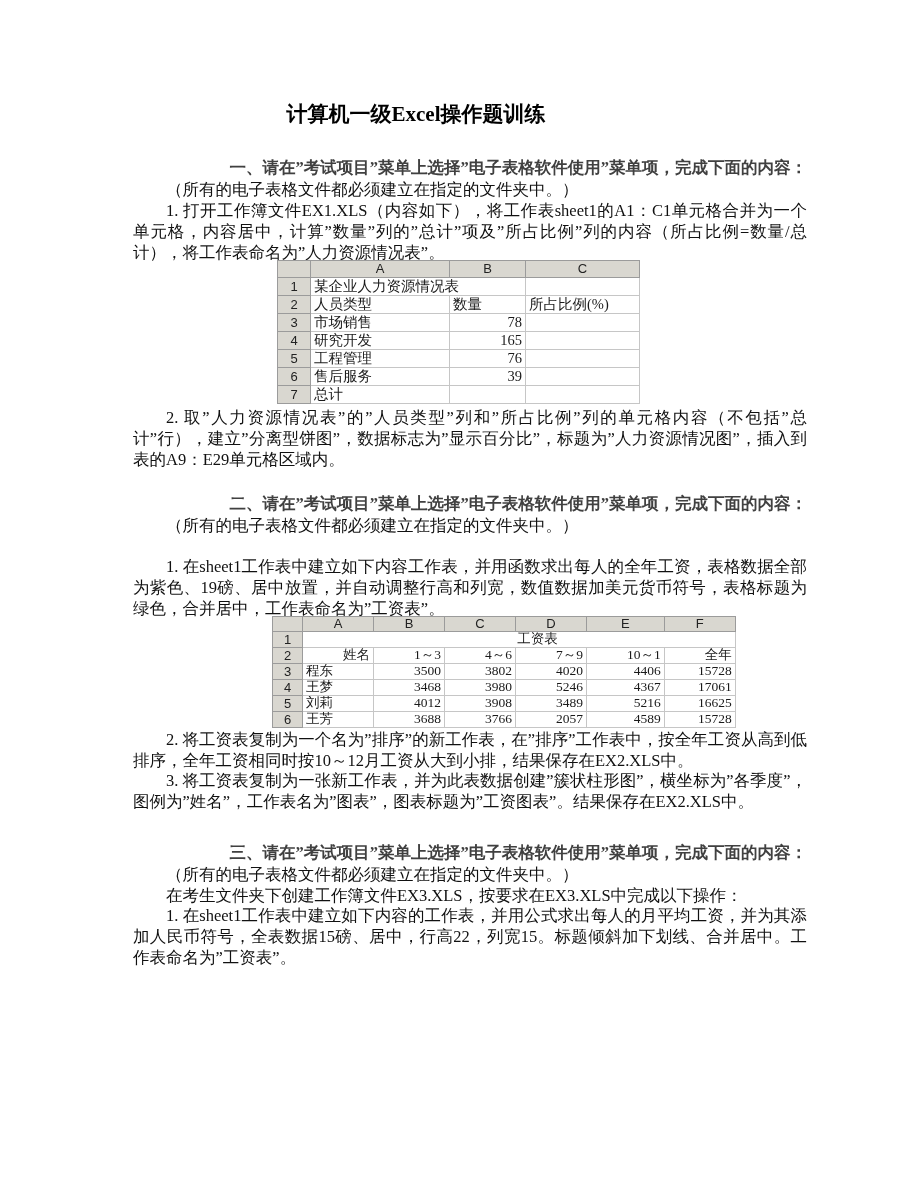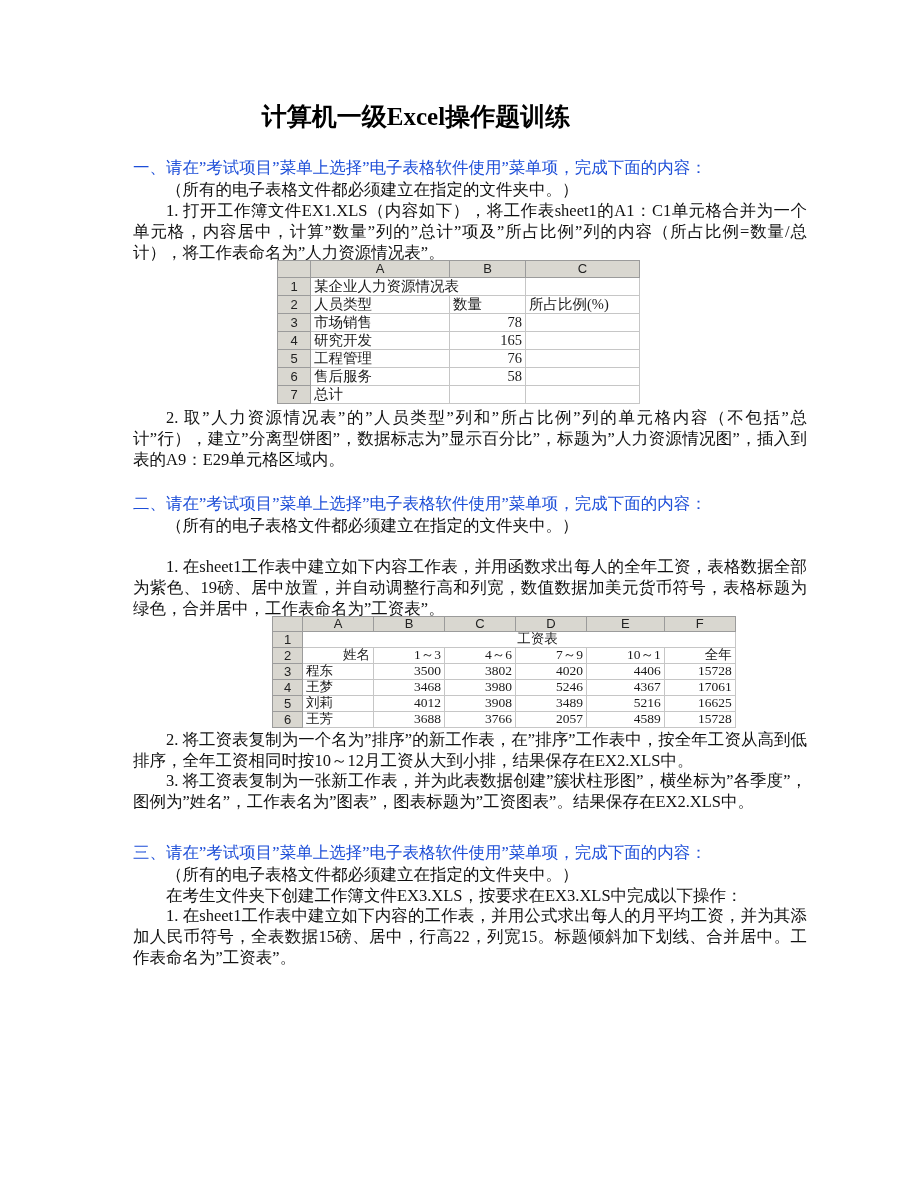--- a/index.html
+++ b/index.html
@@ -3,29 +3,29 @@
 <meta charset="utf-8">
 <style>
   html,body { margin:0; padding:0; background:#ffffff; }
   .page {
     position:relative; width:920px; height:1191px; background:#ffffff;
     font-family:"Liberation Serif","DejaVu Serif",serif; color:#000;
     overflow:hidden;
   }
   .doc-title {
     position:absolute; top:100px; left:0; width:832px;
-    text-align:center; font-size:25px; font-weight:bold; color:#000;
+    text-align:center; font-size:21px; font-weight:bold; color:#000;
   }
   .block {
     position:absolute; left:133px; width:674px;
     font-size:16.5px; line-height:20.8px; text-align:justify;
     color:#111;
   }
   .indent { text-indent:2em; }
-  .red { color:#1d4ed8; font-weight:normal; text-align:left; }
+  .red { color:#404040; font-weight:bold; text-align:right; }
 
   table.sheet {
     position:absolute; border-collapse:collapse; table-layout:fixed;
     background:#ffffff; font-size:14.5px; line-height:1.05;
     border:1px solid #9b9b9b;
   }
   table.sheet td {
     border:1px solid #c6c6c6; padding:0 3px;
     overflow:hidden; white-space:nowrap; color:#1a1a1a;
   }
@@ -93,21 +93,21 @@
     </tr>
     <tr style="height:18px">
       <td class="hd">5</td>
       <td>工程管理</td>
       <td class="numcell">76</td>
       <td></td>
     </tr>
     <tr style="height:18px">
       <td class="hd">6</td>
       <td>售后服务</td>
-      <td class="numcell">58</td>
+      <td class="numcell">39</td>
       <td></td>
     </tr>
     <tr style="height:18px">
       <td class="hd">7</td>
       <td>总计</td>
       <td class="numcell"></td>
       <td></td>
     </tr>
   </tbody>
     </table>

